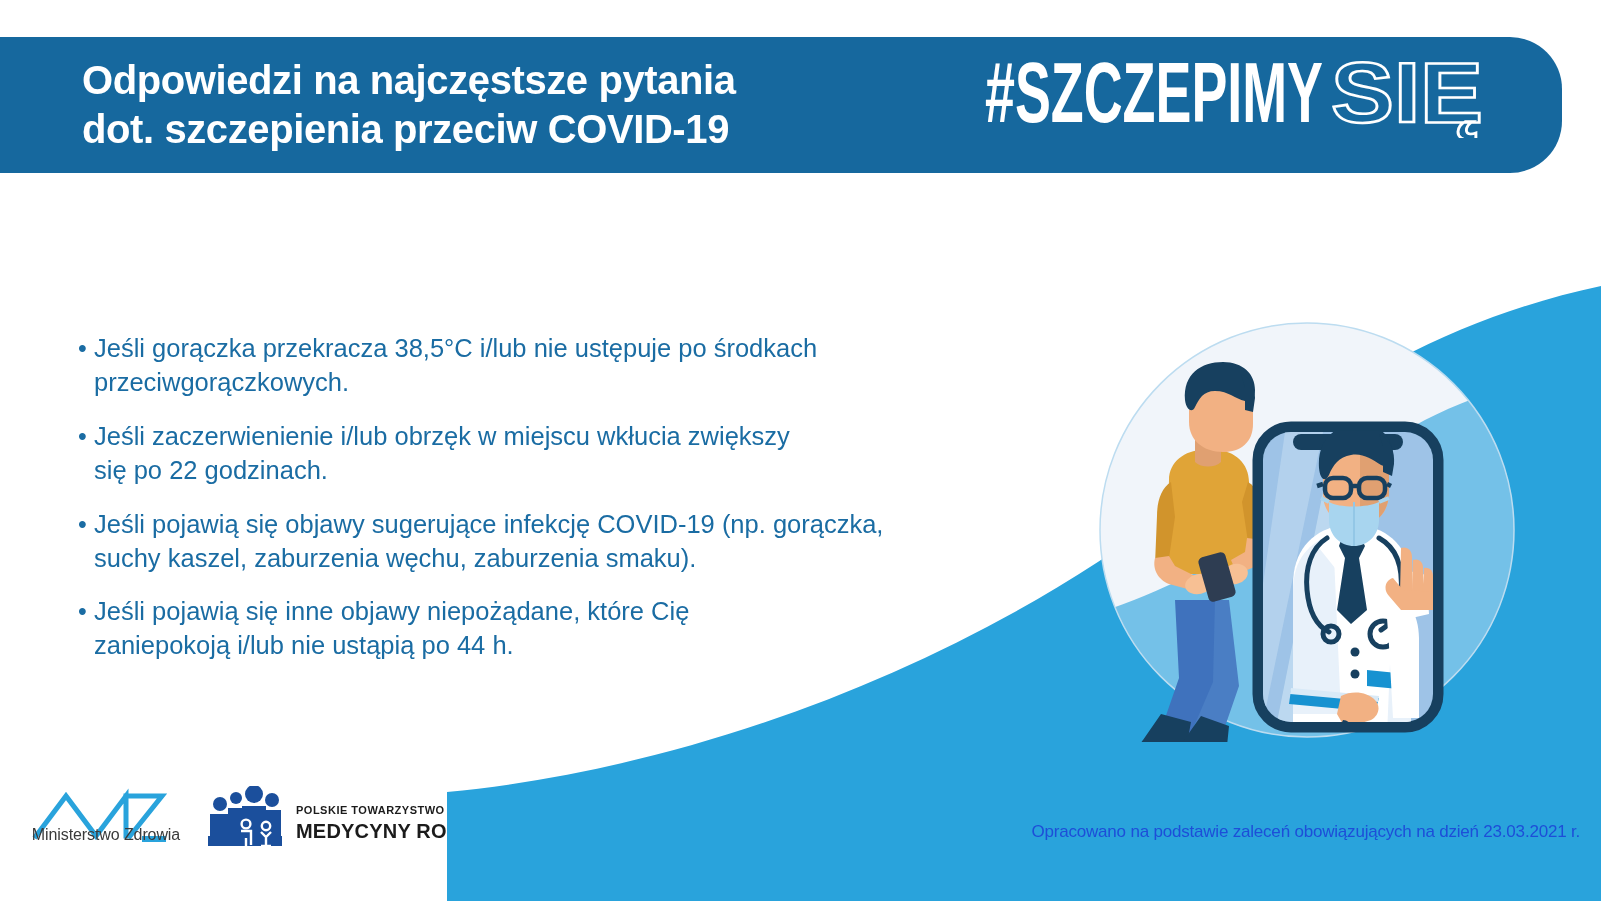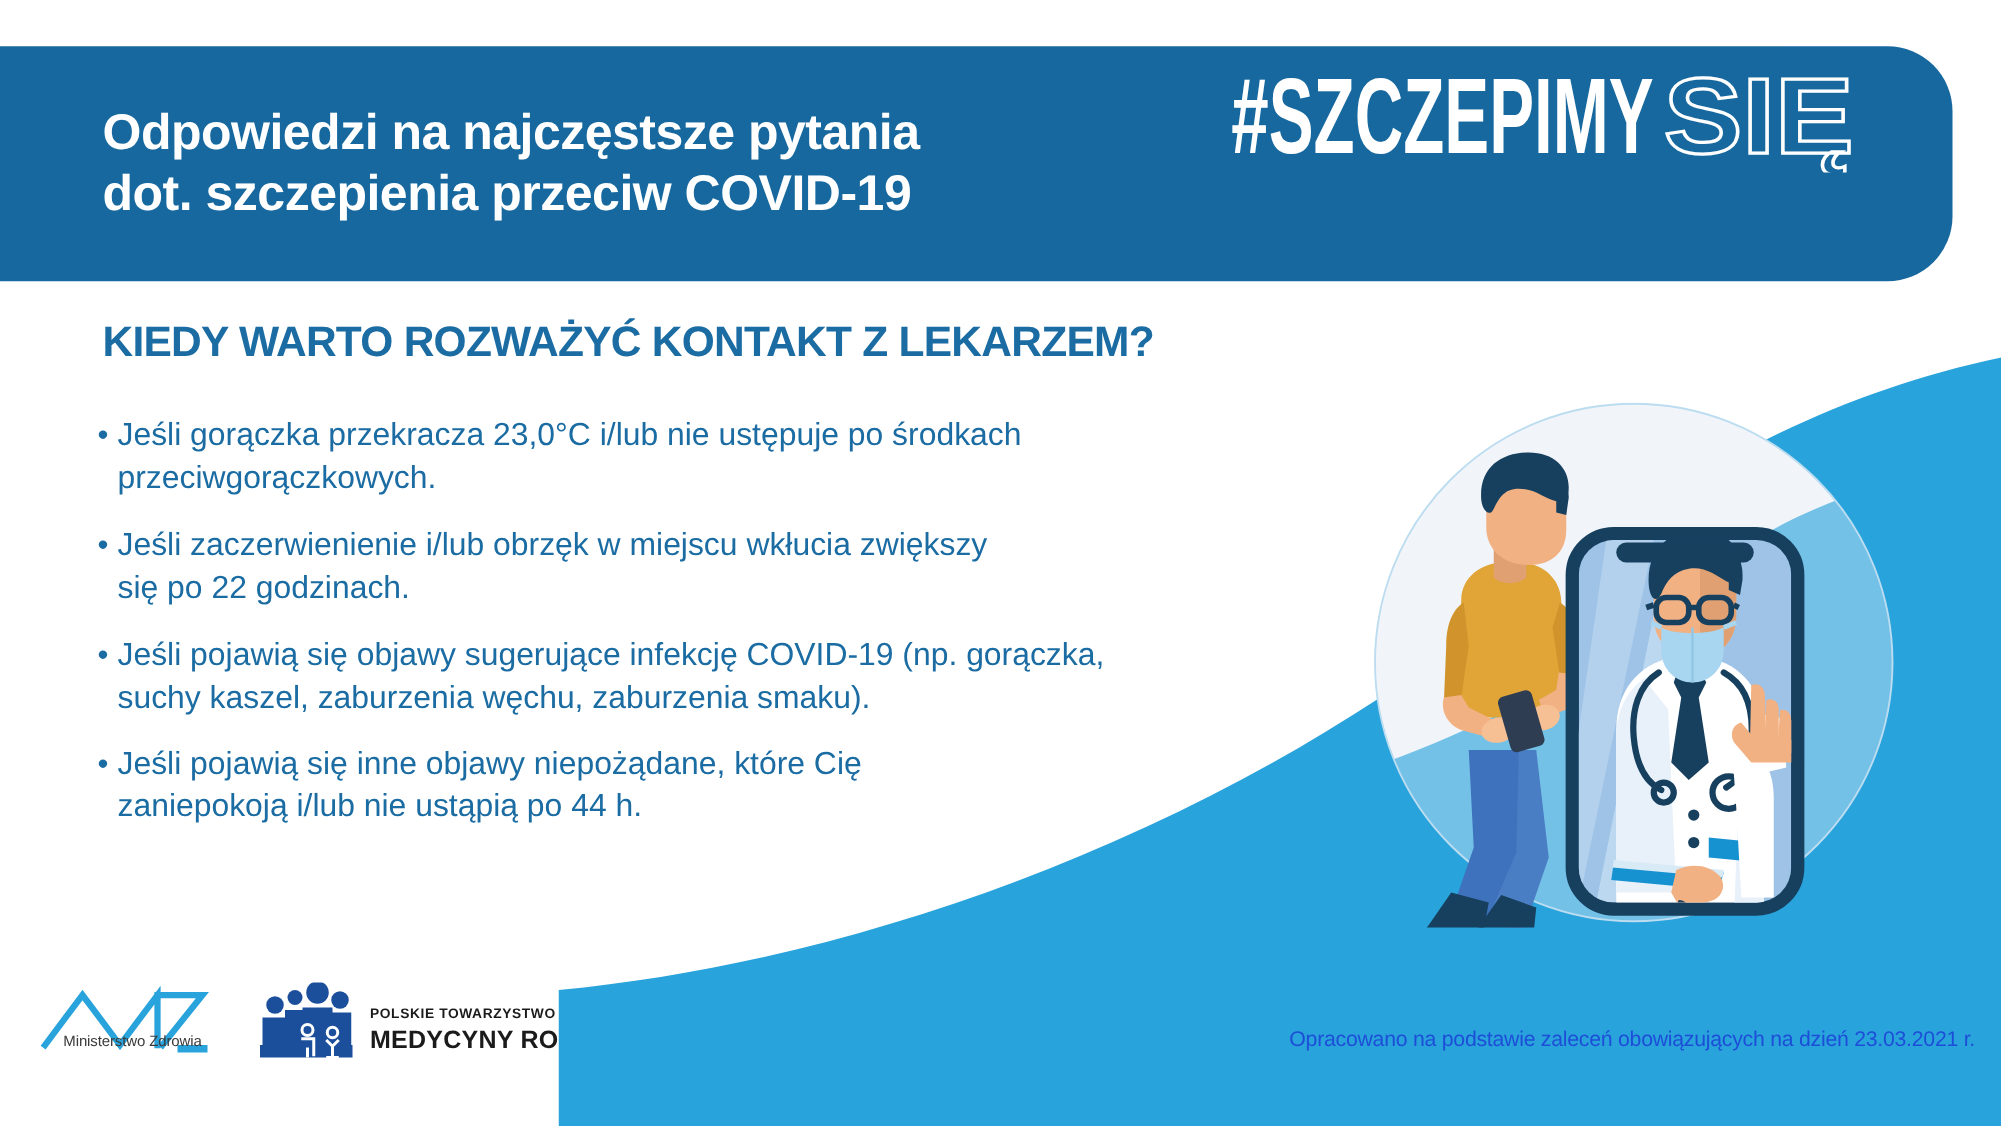--- a/index.html
+++ b/index.html
@@ -9,21 +9,21 @@
   }
   #poster{
     position:relative;width:1601px;height:901px;background:#ffffff;overflow:hidden;
   }
 
   
   .bg-layer{position:absolute;left:0;top:0;width:1601px;height:901px;}
 
   
   .header-bar{
-    position:absolute;left:0;top:37px;width:1562px;height:188px;
+    position:absolute;left:0;top:37px;width:1562px;height:136px;
     background:#16689e;border-radius:0 52px 52px 0;
     display:flex;align-items:center;
   }
   .header-title{
     margin-left:82px;color:#ffffff;font-weight:bold;font-size:40px;
     line-height:1.22;letter-spacing:-0.4px;white-space:pre-line;
     font-family:"Liberation Sans", sans-serif;
   }
   .brand-logo{
     position:absolute;left:985px;top:50px;width:520px;height:88px;
@@ -51,21 +51,21 @@
   
   .footer-note{
     position:absolute;left:880px;top:822px;width:700px;text-align:right;
     color:#1d4ed8;font-size:17px;letter-spacing:-0.2px;
   }
 
   
   .logo-mz{position:absolute;left:30px;top:782px;width:150px;height:72px;}
   .logo-mz-caption{
     position:absolute;left:26px;top:826px;width:160px;text-align:center;
-    color:#3a3a3a;font-size:12px;letter-spacing:-0.1px;
+    color:#3a3a3a;font-size:16px;letter-spacing:-0.1px;
   }
   .logo-ptmr{position:absolute;left:208px;top:786px;width:240px;height:66px;}
   .ptmr-line1{font-size:11px;fill:#1b1b1b;letter-spacing:0.5px;font-weight:bold;}
   .ptmr-line2{font-size:20px;fill:#1b1b1b;letter-spacing:0.2px;font-weight:bold;}
 
   
   .illustration{position:absolute;left:1035px;top:322px;width:545px;height:420px;}
 </style>
 </head>
 <body>
@@ -203,26 +203,25 @@
   <div class="header-bar">
     <div class="header-title">Odpowiedzi na najczęstsze pytania
 dot. szczepienia przeciw COVID-19</div>
   </div>
 
   <svg class="brand-logo" viewBox="0 0 520 88">
     <text x="0" y="72" font-family="'Liberation Sans', sans-serif" font-size="86" font-weight="bold" fill="#ffffff" textLength="338" lengthAdjust="spacingAndGlyphs">#SZCZEPIMY</text>
     <text x="346" y="72" font-family="'Liberation Sans', sans-serif" font-size="86" font-weight="bold" fill="none" stroke="#ffffff" stroke-width="2.6" textLength="152" lengthAdjust="spacingAndGlyphs">SIĘ</text>
   </svg>
 
-  <div class="main-heading">KIEDY WARTO ROZWAŻYĆ KONTAKT Z LEKARZEM?</div>
 
   <div class="bullets">
     <div class="bullet-item">
       <span class="bullet-dot">•</span>
-      <span class="bullet-text">Jeśli gorączka przekracza 23,0°C  i/lub nie ustępuje po środkach
+      <span class="bullet-text">Jeśli gorączka przekracza 38,5°C  i/lub nie ustępuje po środkach
 przeciwgorączkowych.</span>
     </div>
     <div class="bullet-item">
       <span class="bullet-dot">•</span>
       <span class="bullet-text">Jeśli zaczerwienienie i/lub obrzęk w miejscu wkłucia zwiększy
 się po 22 godzinach.</span>
     </div>
     <div class="bullet-item">
       <span class="bullet-dot">•</span>
       <span class="bullet-text">Jeśli pojawią się objawy sugerujące infekcję COVID-19 (np. gorączka,

